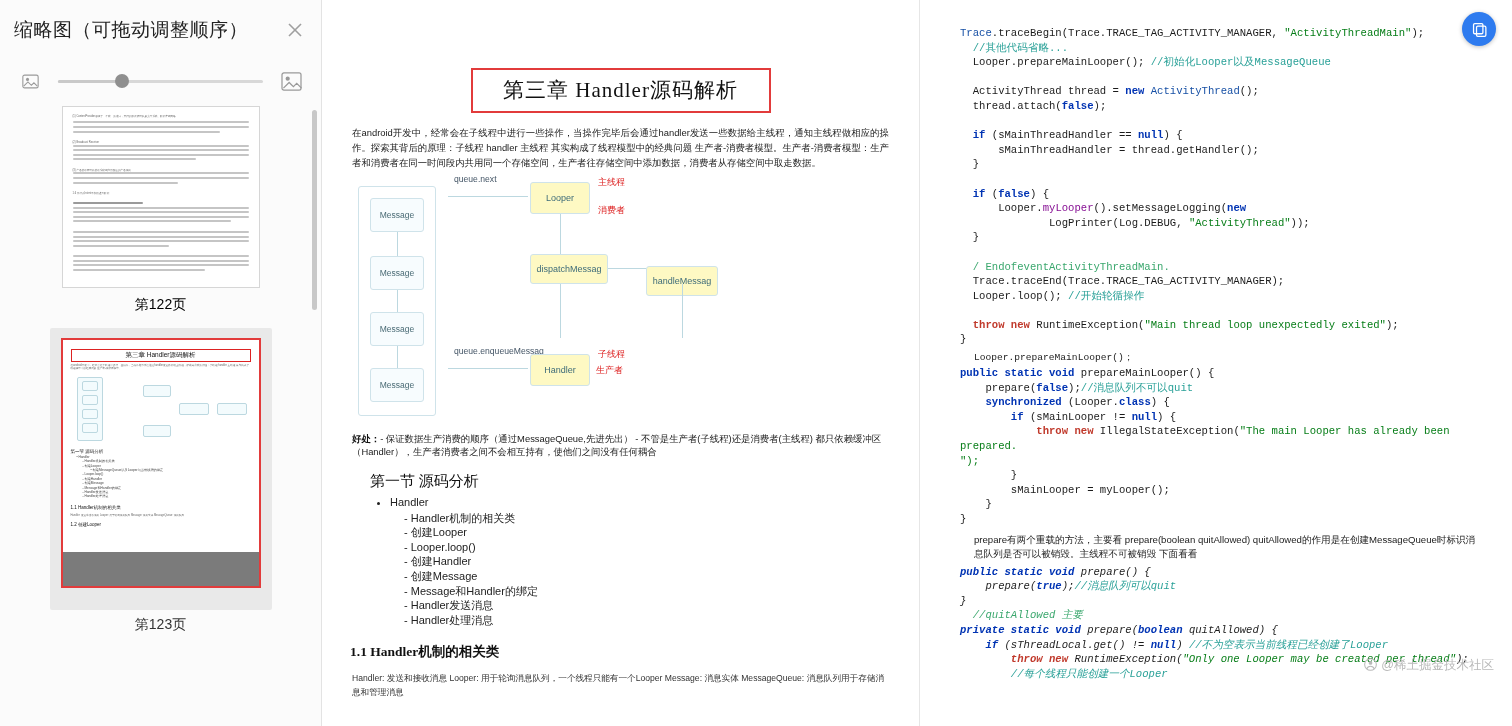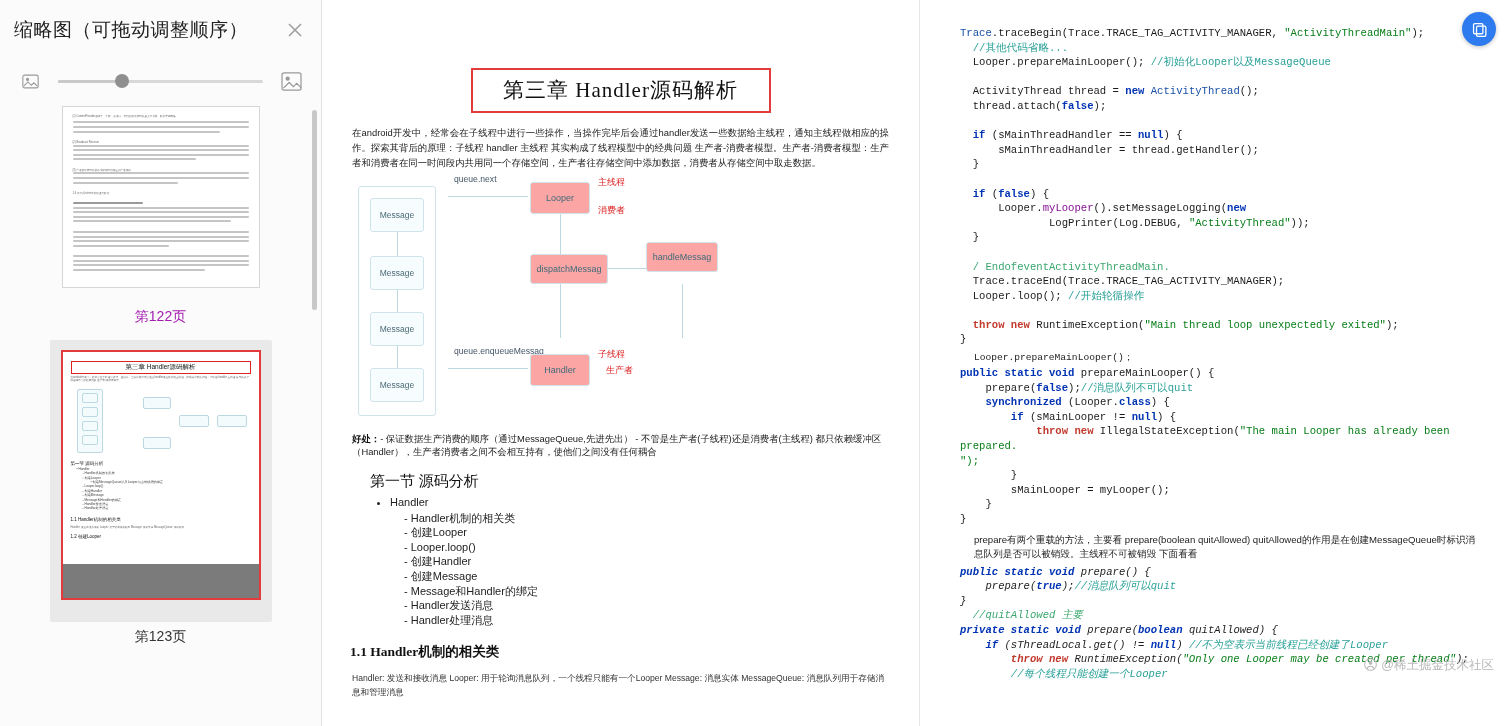--- a/index.html
+++ b/index.html
@@ -121,23 +121,23 @@
     border-radius: 2px;
   }
   .thumb-page.selected {
     width: 200px;
     height: 250px;
     border: 2px solid #e23b3b;
     background: #fff;
     padding: 6px 8px;
   }
   .thumb-caption {
-    margin-top: 20px;
+    margin-top: 8px;
     font-size: 14px;
-    color: #a21caf;
+    color: #000000;
   }
   .thumb-caption.sel { margin-top: -16px; color:#333; }
 
   
   .tline {
     height: 2px;
     background: #c5c5c5;
     margin-bottom: 2.6px;
     border-radius: 1px;
   }
@@ -229,21 +229,21 @@
     border: 1px solid #cfe3ea;
     background: #f7fcfe;
     border-radius: 3px;
     font-size: 8.5px;
     color: #4a6b75;
     display: flex; align-items: center; justify-content: center;
   }
   .d-node {
     position: absolute;
     border: 1px solid #cfe3ea;
-    background: #fca5a5;
+    background: #fef9c3;
     border-radius: 3px;
     font-size: 9px;
     color: #3d6b78;
     display: flex; align-items: center; justify-content: center;
   }
   .d-label {
     position: absolute;
     font-size: 8.6px;
     color: #456;
   }
@@ -475,30 +475,30 @@
       <div class="d-arrow" style="left:100px; top:18px; width:80px;"></div>
 
       <div class="d-node" style="left:182px; top:4px; width:60px; height:32px;">Looper</div>
 
       <div class="d-red" style="left:250px; top:-2px;">主线程</div>
       <div class="d-red" style="left:250px; top:26px;">消费者</div>
 
       <div class="d-vert" style="left:212px; top:36px; height:40px;"></div>
       <div class="d-node" style="left:182px; top:76px; width:78px; height:30px;">dispatchMessag</div>
       <div class="d-arrow" style="left:260px; top:90px; width:38px;"></div>
-      <div class="d-node" style="left:298px; top:64px; width:72px; height:30px;">handleMessag</div>
+      <div class="d-node" style="left:298px; top:88px; width:72px; height:30px;">handleMessag</div>
 
       <div class="d-vert" style="left:212px; top:106px; height:54px;"></div>
       <div class="d-vert" style="left:334px; top:106px; height:54px;"></div>
 
       <div class="d-label" style="left:106px; top:168px;">queue.enqueueMessag</div>
       <div class="d-arrow" style="left:100px; top:190px; width:80px;"></div>
       <div class="d-node" style="left:182px; top:176px; width:60px; height:32px;">Handler</div>
       <div class="d-red" style="left:250px; top:170px;">子线程</div>
-      <div class="d-red" style="left:258px; top:186px;">生产者</div>
+      <div class="d-red" style="left:248px; top:186px;">生产者</div>
     </div>
 
     <div class="good-pt">
       <b>好处：</b><span>- 保证数据生产消费的顺序（通过MessageQueue,先进先出） - 不管是生产者(子线程)还是消费者(主线程) 都只依赖缓冲区（Handler），生产者消费者之间不会相互持有，使他们之间没有任何耦合</span>
     </div>
 
     <div class="sec-h1">第一节 源码分析</div>
 
     <div class="bullets">
       <ul style="padding-left:14px;">

